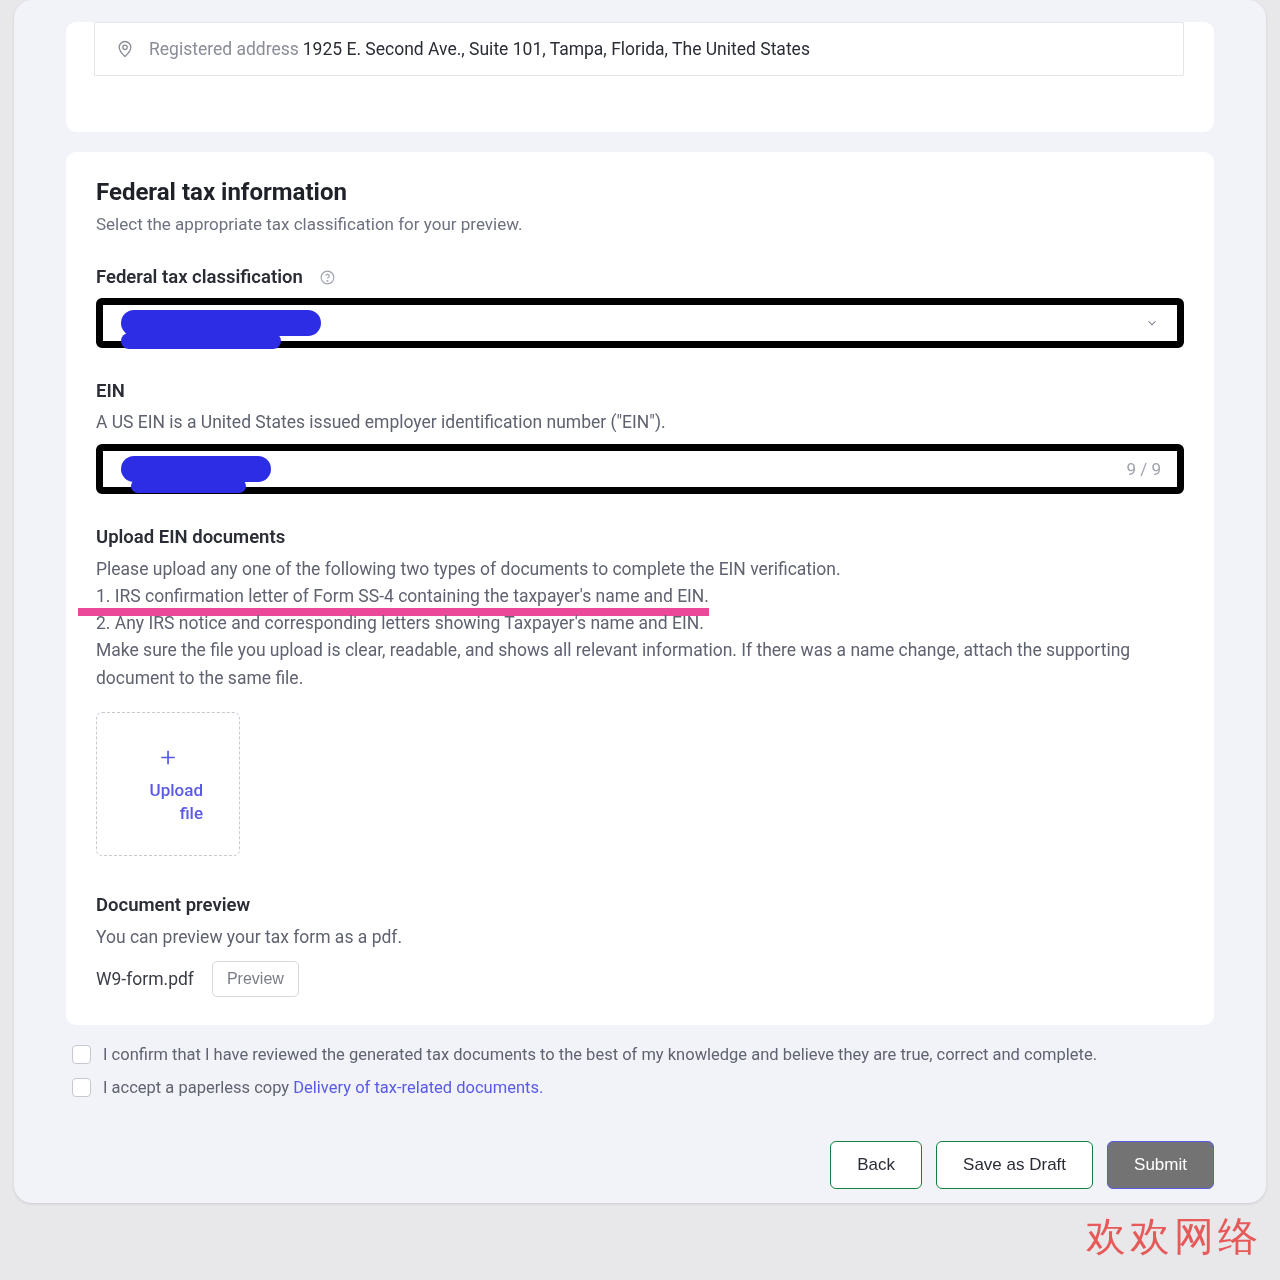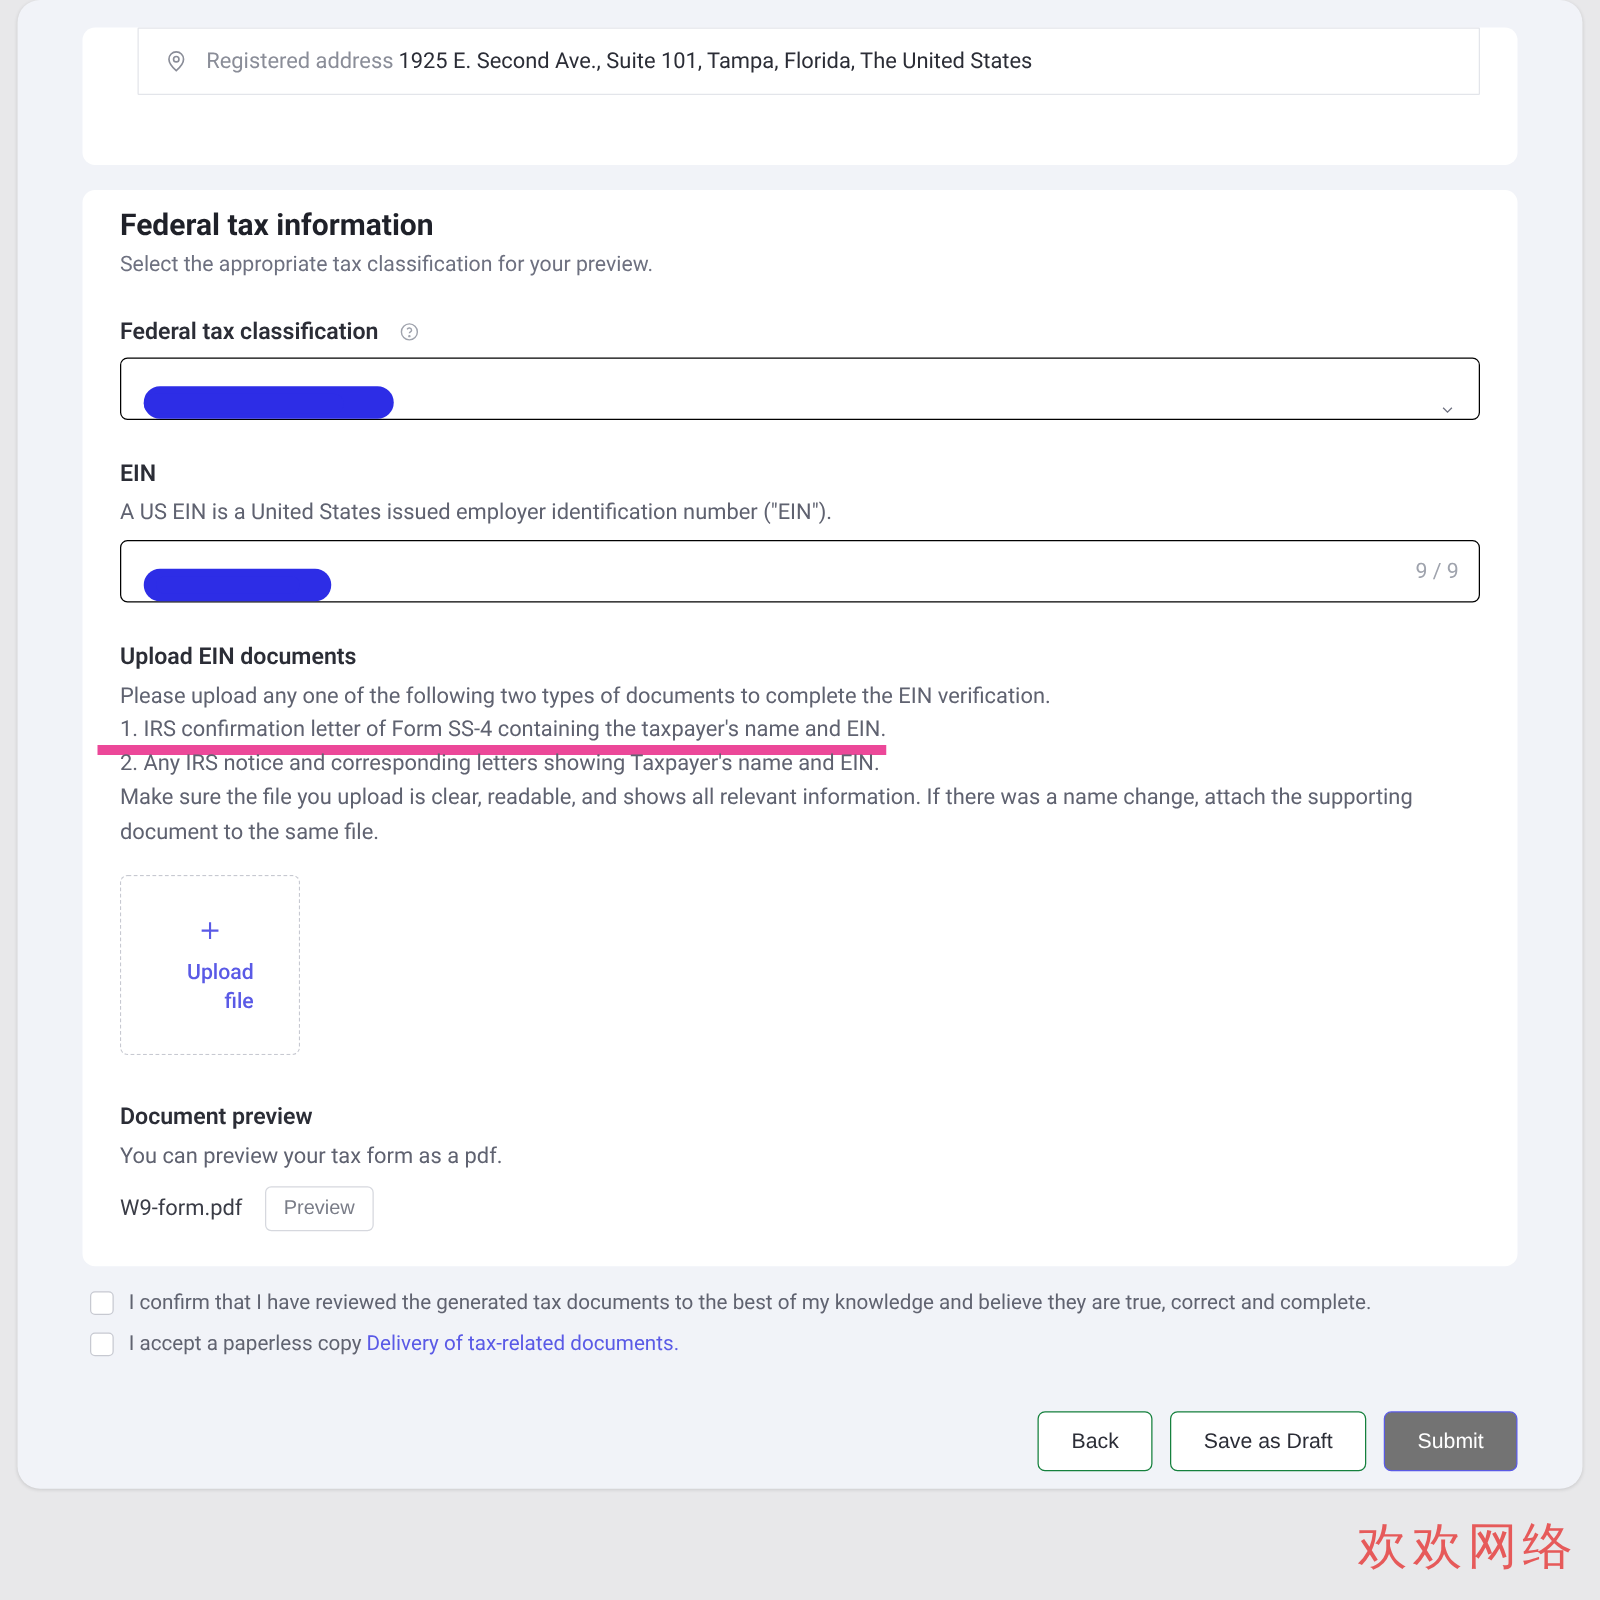--- a/index.html
+++ b/index.html
@@ -22,29 +22,29 @@
   background: #fff;
   border-radius: 10px;
   padding: 0 0 28px 0;
   margin-bottom: 20px;
 }
 .addr-card {
   background: #fff;
   border: 1px solid #e3e5ea;
   border-radius: 1px;
   padding: 16px 20px;
-  margin: 0 30px 28px 44px;
+  margin: 0 30px 28px 28px;
   display: flex;
   align-items: center;
   gap: 14px;
 }
 .addr-card svg { flex-shrink: 0; }
 .addr-label { color: #8a8d98; font-size: 17.5px; }
 .addr-value { color: #2b2d36; font-size: 17.5px; }
-.card-inner { padding: 14px 30px 0 30px; }
+.card-inner { padding: 26px 30px 0 30px; }
 .section-title {
   font-size: 24px;
   font-weight: 700;
   color: #1f2129;
   margin-bottom: 8px;
 }
 .section-sub {
   color: #6e7180;
   font-size: 17px;
   margin-bottom: 32px;
@@ -52,25 +52,25 @@
 .field-label {
   font-size: 18.5px;
   font-weight: 600;
   color: #2b2d36;
   margin-bottom: 10px;
   display: flex;
   align-items: center;
   gap: 16px;
 }
 .select-box, .input-box {
-  border: 1px solid #000000;
+  border: 7px solid #000000;
   border-radius: 6px;
   height: 50px;
   display: flex;
-  align-items: flex-end;
+  align-items: center;
   padding: 0 18px;
   position: relative;
   background: #fff;
   margin-bottom: 32px;
 }
 .select-box { cursor: pointer; justify-content: space-between; }
 .redaction {
   display: inline-block;
   background: #2d2de6;
   height: 26px;

